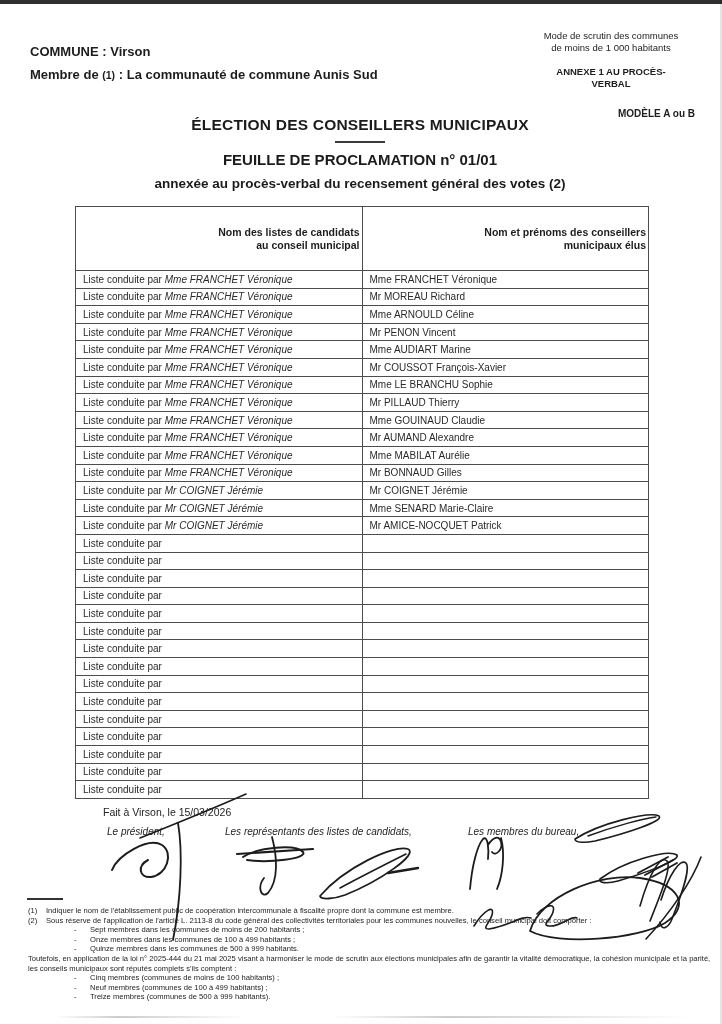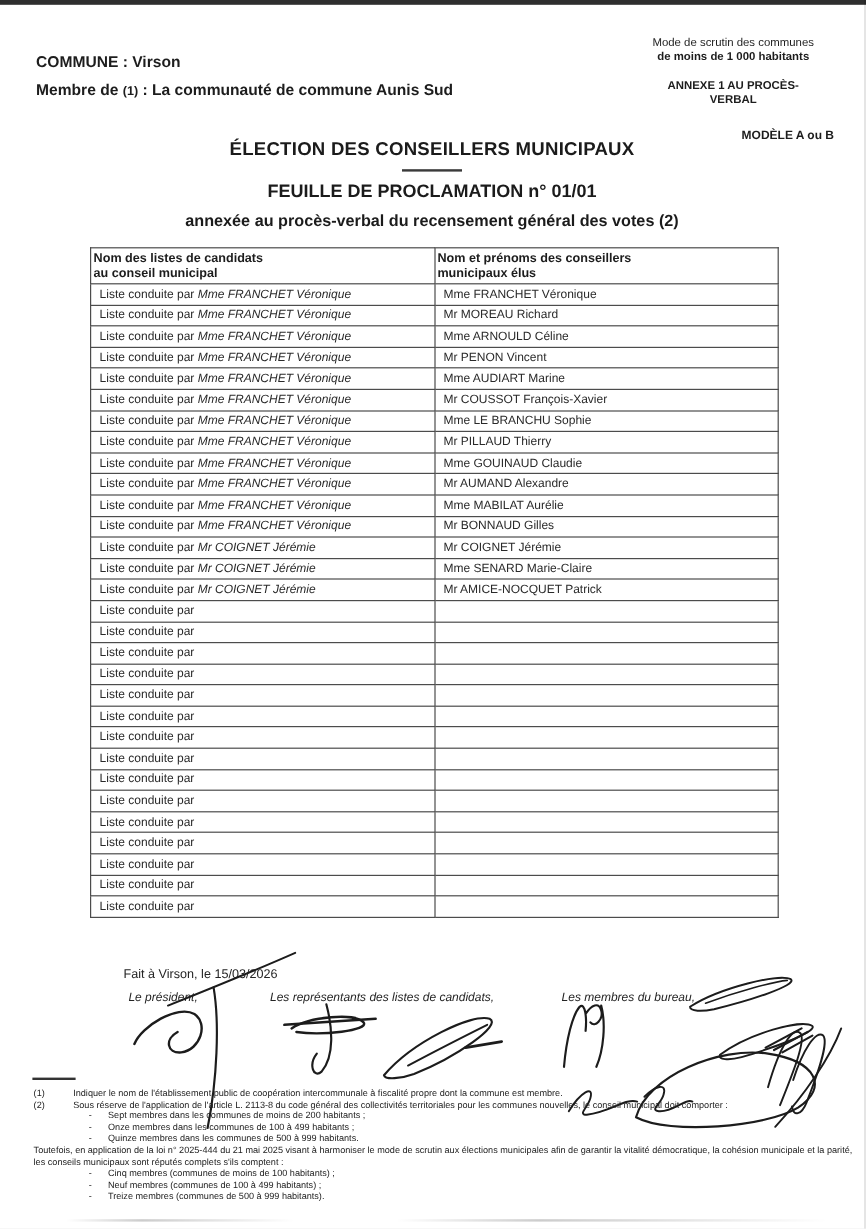--- a/index.html
+++ b/index.html
@@ -12,54 +12,54 @@
   .scan-top{position:absolute;left:0;top:0;width:722px;height:4px;background:#2e2e2e;}
   .scan-right{position:absolute;right:0;top:0;width:2px;height:1024px;background:rgba(0,0,0,0.10);}
   .scan-streak{position:absolute;height:2px;background:linear-gradient(to right,transparent,rgba(0,0,0,0.20),rgba(0,0,0,0.10),transparent);}
   .scan-smudge{position:absolute;left:29px;top:70px;width:14px;height:9px;background:radial-gradient(rgba(0,0,0,0.10),transparent 70%);}
 
   
   .hdr-left{position:absolute;left:30px;top:44px;font-size:13px;font-weight:bold;color:#1d1d1d;}
   .hdr-left .line2{margin-top:8px;}
   .hdr-left .ref{font-size:10.5px;}
   .hdr-right{position:absolute;left:527px;top:30px;width:168px;font-size:9.5px;line-height:12px;color:#1d1d1d;text-align:center;}
-  .hdr-right .bold{font-weight:bold;}
+  .hdr-right .bold{font-weight:normal;}
   .hdr-right .annexe{margin-top:12px;font-weight:bold;}
   .hdr-right .modele{margin-top:18px;font-weight:bold;text-align:right;font-size:10px;}
 
   
   .titles{position:absolute;left:20px;top:116px;width:680px;text-align:center;color:#1b1b1b;}
   .titles .t1{font-size:15.5px;font-weight:bold;letter-spacing:.2px;}
   .title-sep{width:50px;height:0;border-top:2px solid #3a3a3a;margin:7px auto 8px auto;}
   .titles .t2{font-size:15px;font-weight:bold;}
   .titles .t3{font-size:13.5px;font-weight:bold;margin-top:8px;}
 
   
   .tbl{position:absolute;left:75px;top:206px;width:574px;border-collapse:collapse;table-layout:fixed;}
   .tbl th,.tbl td{border:1px solid #4c4c4c;font-weight:normal;}
-  .tbl th{font-weight:bold;font-size:10.5px;line-height:13px;text-align:left;padding:1px 2px;color:#1d1d1d;height:27px;vertical-align:middle;}
+  .tbl th{font-weight:bold;font-size:10.5px;line-height:13px;text-align:right;padding:18px 2px;color:#1d1d1d;height:27px;vertical-align:middle;}
   .tbl tbody tr{height:17.6px;}
   .tbl td{font-size:10px;padding:0 4px 0 7px;color:#2a2a2a;vertical-align:middle;white-space:nowrap;overflow:hidden;}
   .tbl .it{font-style:italic;}
 
   
   .date-line{position:absolute;left:103px;top:806px;font-size:10.5px;color:#242424;}
   .sig-label{position:absolute;top:826px;font-size:10px;font-style:italic;color:#242424;}
   .lab-president{left:107px;}
   .lab-repr{left:225px;}
   .lab-bureau{left:468px;}
   .sig-overlay{position:absolute;left:0;top:780px;width:722px;height:210px;pointer-events:none;}
   .sig-overlay path{fill:none;stroke:#1c1c1c;stroke-linecap:round;stroke-linejoin:round;}
 
   
   .fn-sep{position:absolute;left:27px;top:898px;width:36px;border-top:2px solid #333;}
   .footnotes{position:absolute;left:28px;top:906px;width:690px;font-size:7.6px;line-height:9.6px;color:#232323;}
   .note{display:flex;}
   .note .num{flex:0 0 18px;}
-  .note .txt{flex:1;margin-left:15px;}
+  .note .txt{flex:1;}
   .fitem{display:flex;padding-left:46px;}
   .fitem .dash{flex:0 0 16px;}
   .plain{padding-left:0;}
 </style>
 </head>
 <body>
 
 <div class="page">
 
   <div class="scan-top"></div>

